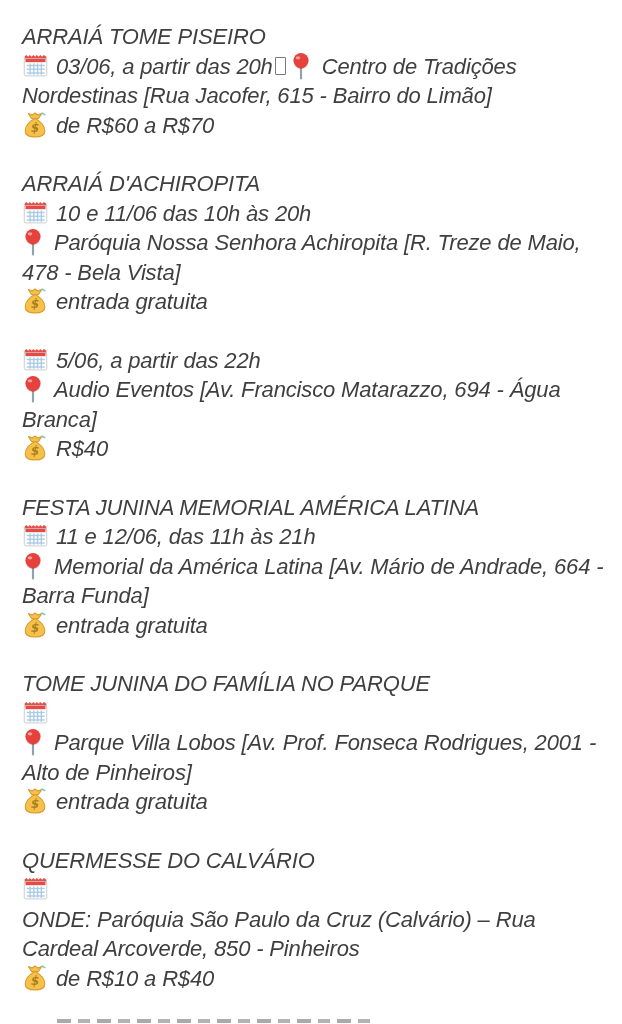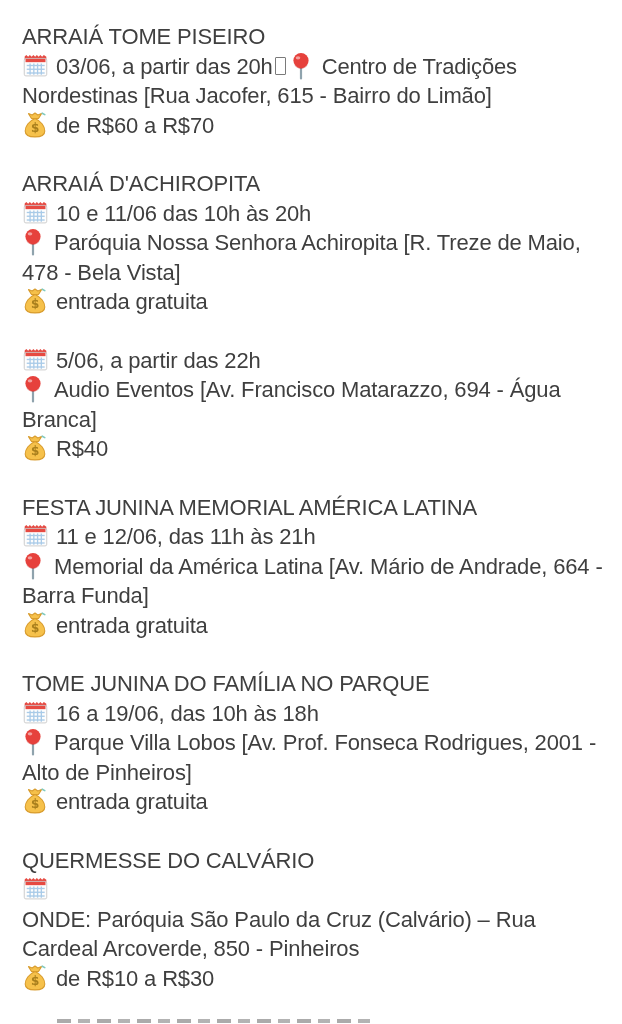--- a/index.html
+++ b/index.html
@@ -19,20 +19,21 @@
     color: #3f3f3f;
   }
   .page {
     padding: 22px 14px 0 22px;
   }
   .event {
     margin-bottom: 29px;
   }
   .line {
     min-height: 29.5px;
+    font-style: italic;
   }
   .icon {
     display: inline-block;
     vertical-align: -4px;
     margin-right: 7px;
     line-height: 0;
   }
   .icon-pin {
     vertical-align: -6px;
     margin-right: 11px;
@@ -189,21 +190,21 @@
               <path d="M4 7 h24 v4 h-24 z" fill="#e64a42"></path>
               <g stroke="#a9cbe8" stroke-width="1.6">
                 <line x1="5.5" y1="15" x2="27" y2="15"></line>
                 <line x1="5.5" y1="19.5" x2="27" y2="19.5"></line>
                 <line x1="5.5" y1="24" x2="27" y2="24"></line>
                 <line x1="9.5" y1="12.5" x2="9.5" y2="26"></line>
                 <line x1="14" y1="12.5" x2="14" y2="26"></line>
                 <line x1="18.5" y1="12.5" x2="18.5" y2="26"></line>
                 <line x1="23" y1="12.5" x2="23" y2="26"></line>
               </g>
-            </svg></span><span>16 a 19/06, das 10h às 18h</span></div>
+            </svg></span></div>
         <div class="line"><span class="icon icon-pin"><svg width="20" height="28" viewBox="0 0 20 28">
               <line x1="10" y1="14" x2="10" y2="26.5" stroke="#8fa3ad" stroke-width="2.2" stroke-linecap="round"></line>
               <circle cx="10" cy="8.6" r="7.6" fill="#e6413c"></circle>
               <path d="M2.6 10.2 a7.6 7.6 0 0 0 14.8 0 l-1 3 a7.6 7.6 0 0 1 -12.8 0 z" fill="#c23430" opacity="0.65"></path>
               <ellipse cx="7" cy="5.8" rx="2.3" ry="1.6" fill="#ffffff" opacity="0.5"></ellipse>
             </svg></span><span>Parque Villa Lobos [Av. Prof. Fonseca Rodrigues, 2001 - Alto de Pinheiros]</span></div>
         <div class="line"><span class="icon icon-moneybag"><svg width="26" height="27" viewBox="0 0 26 27">
               <path d="M9.5 7.5 L16.5 7.5 L19.5 2.6 L15.8 4 L13 2 L10.2 4 L6.5 2.6 Z" fill="#f6c14b" stroke="#d89c2e" stroke-width="1.1" stroke-linejoin="round"></path>
               <path d="M20.2 2.2 l2.6 1.4" stroke="#7fc9be" stroke-width="1.6" stroke-linecap="round"></path>
               <path d="M13 7.5 C6.8 10 3.2 15.6 3.2 19.9 C3.2 24.6 7.6 25.9 13 25.9 C18.4 25.9 22.8 24.6 22.8 19.9 C22.8 15.6 19.2 10 13 7.5 Z" fill="#f6c14b" stroke="#d89c2e" stroke-width="1.1"></path>
@@ -225,17 +226,17 @@
                 <line x1="18.5" y1="12.5" x2="18.5" y2="26"></line>
                 <line x1="23" y1="12.5" x2="23" y2="26"></line>
               </g>
             </svg></span></div>
         <div class="line"><span>ONDE: Paróquia São Paulo da Cruz (Calvário) – Rua Cardeal Arcoverde, 850 - Pinheiros</span></div>
         <div class="line"><span class="icon icon-moneybag"><svg width="26" height="27" viewBox="0 0 26 27">
               <path d="M9.5 7.5 L16.5 7.5 L19.5 2.6 L15.8 4 L13 2 L10.2 4 L6.5 2.6 Z" fill="#f6c14b" stroke="#d89c2e" stroke-width="1.1" stroke-linejoin="round"></path>
               <path d="M20.2 2.2 l2.6 1.4" stroke="#7fc9be" stroke-width="1.6" stroke-linecap="round"></path>
               <path d="M13 7.5 C6.8 10 3.2 15.6 3.2 19.9 C3.2 24.6 7.6 25.9 13 25.9 C18.4 25.9 22.8 24.6 22.8 19.9 C22.8 15.6 19.2 10 13 7.5 Z" fill="#f6c14b" stroke="#d89c2e" stroke-width="1.1"></path>
               <text x="13" y="21.2" font-size="12" font-weight="bold" fill="#a97f1d" text-anchor="middle" font-family="DejaVu Sans, sans-serif">$</text>
-            </svg></span><span>de R$10 a R$30</span></div>
+            </svg></span><span>de R$10 a R$40</span></div>
       </div>
     </div>
 </div>
 <div class="cutline"></div>
 
 </body></html>

